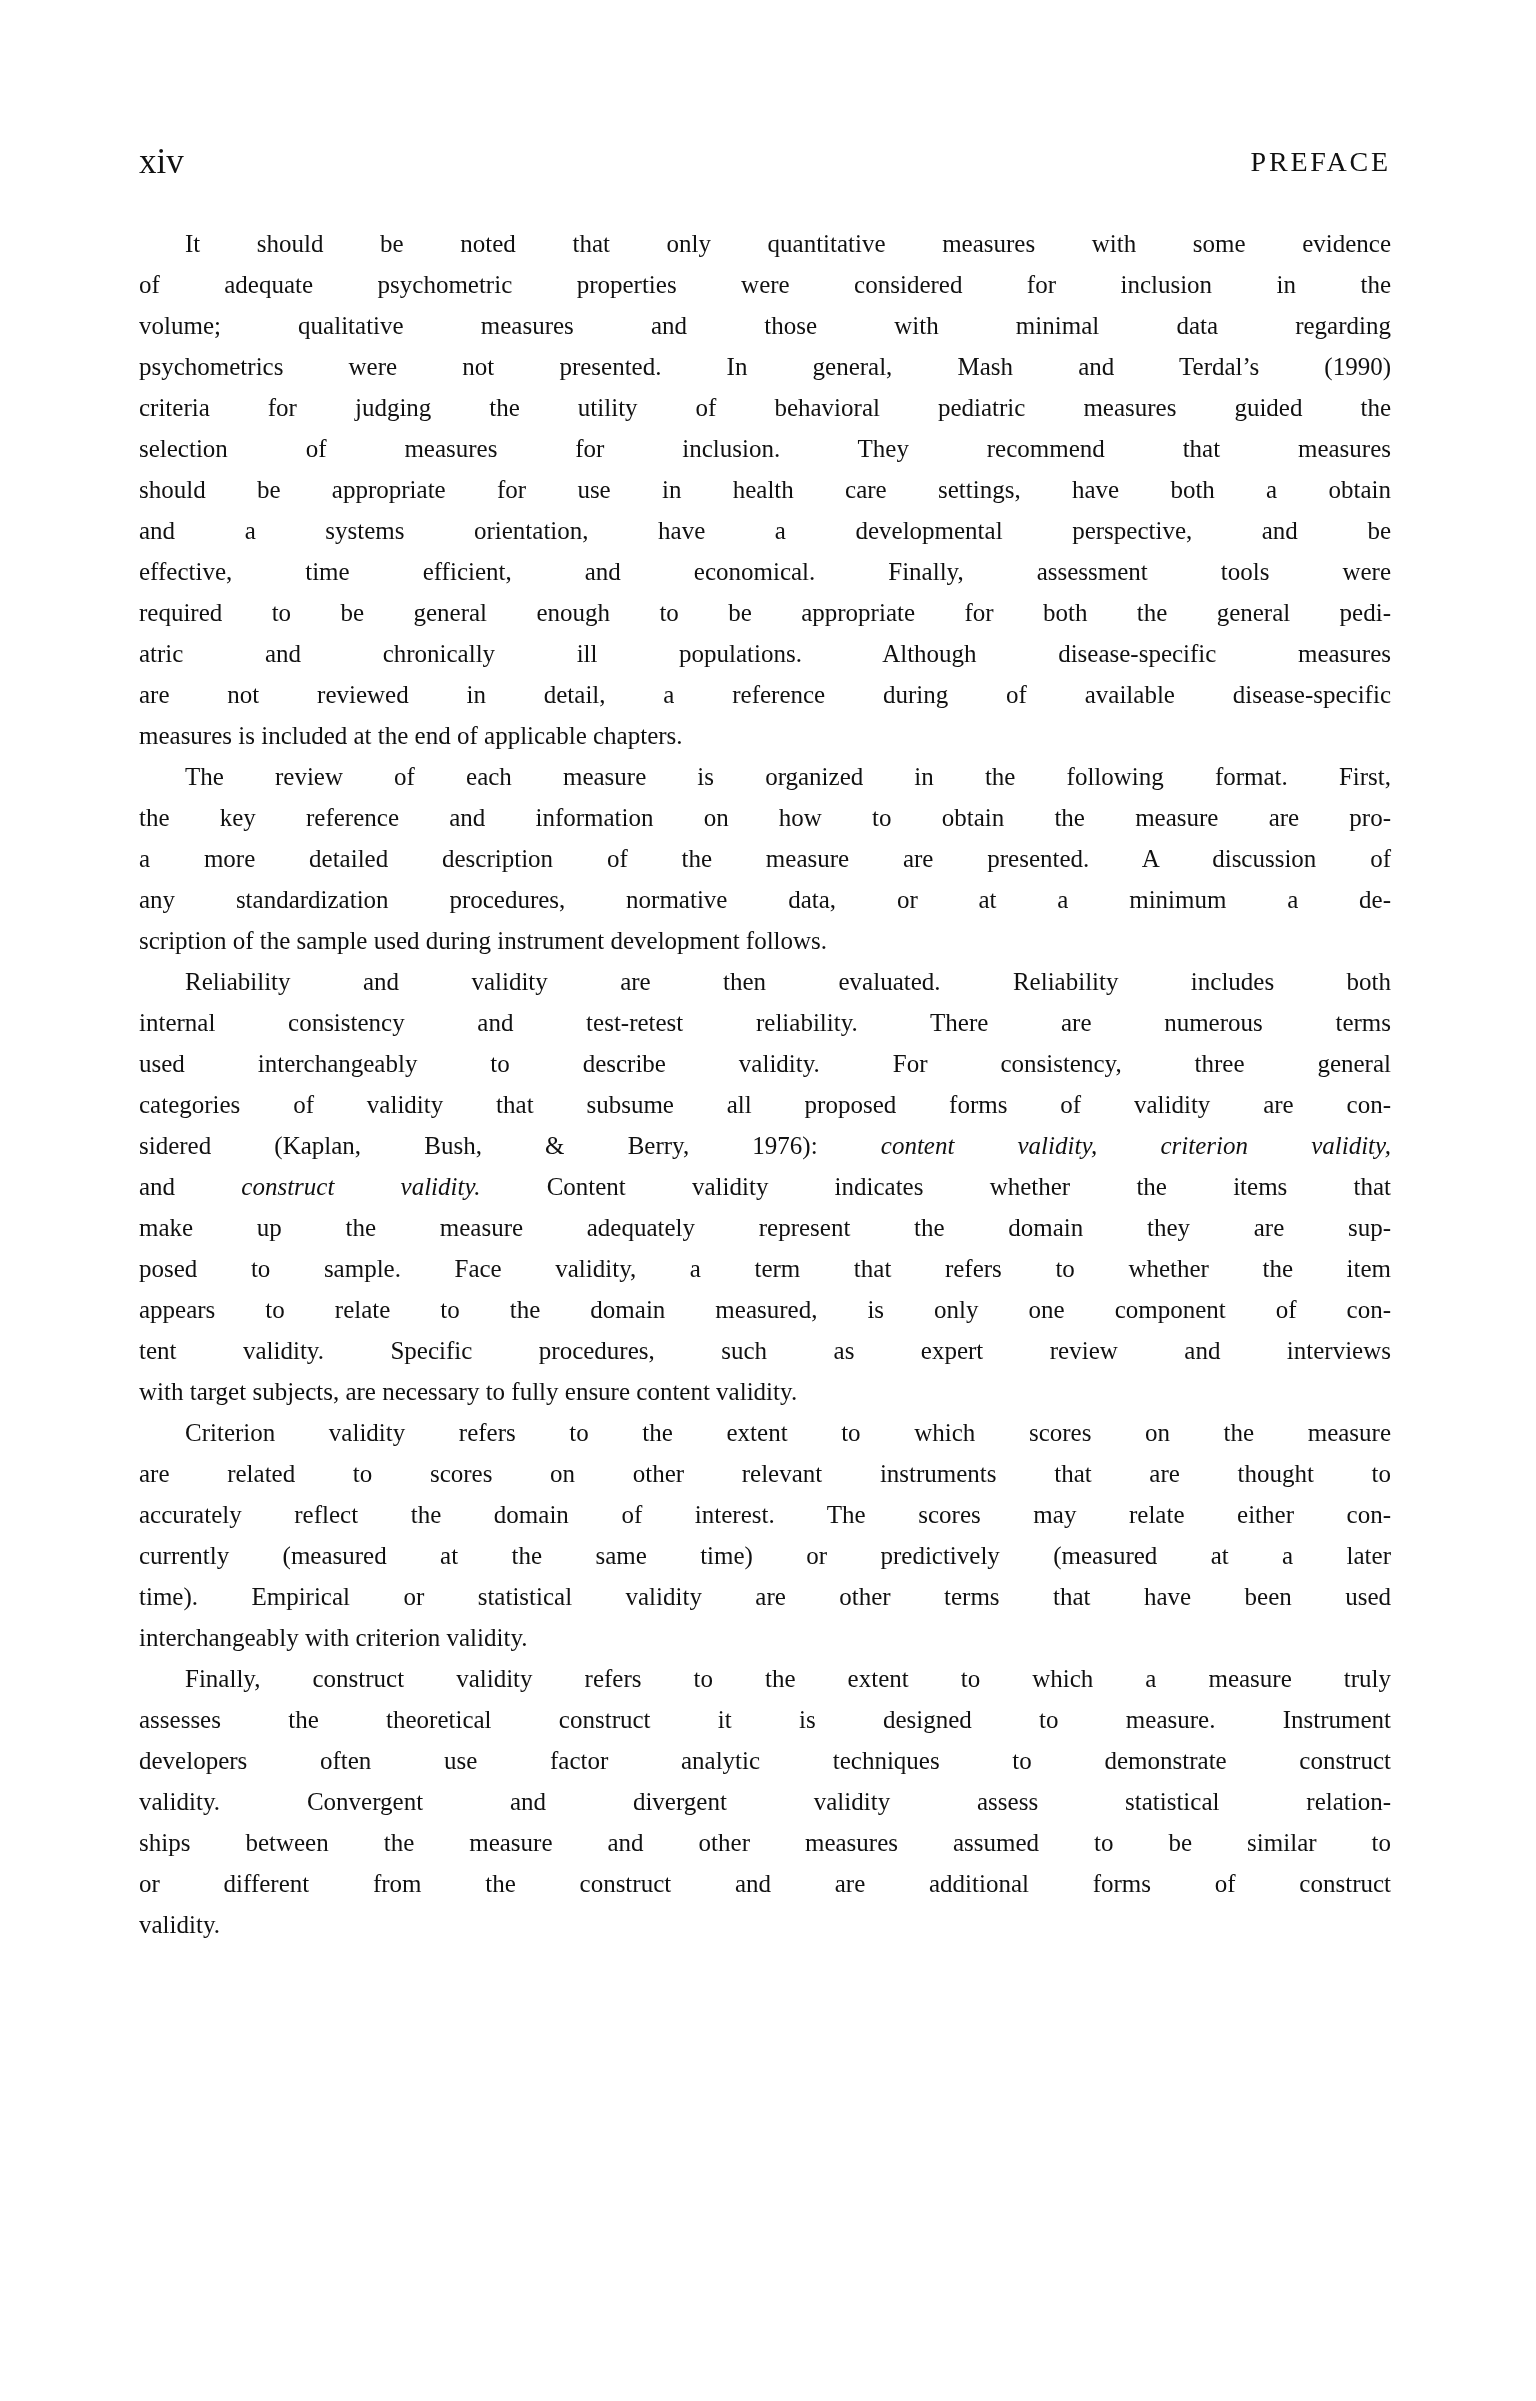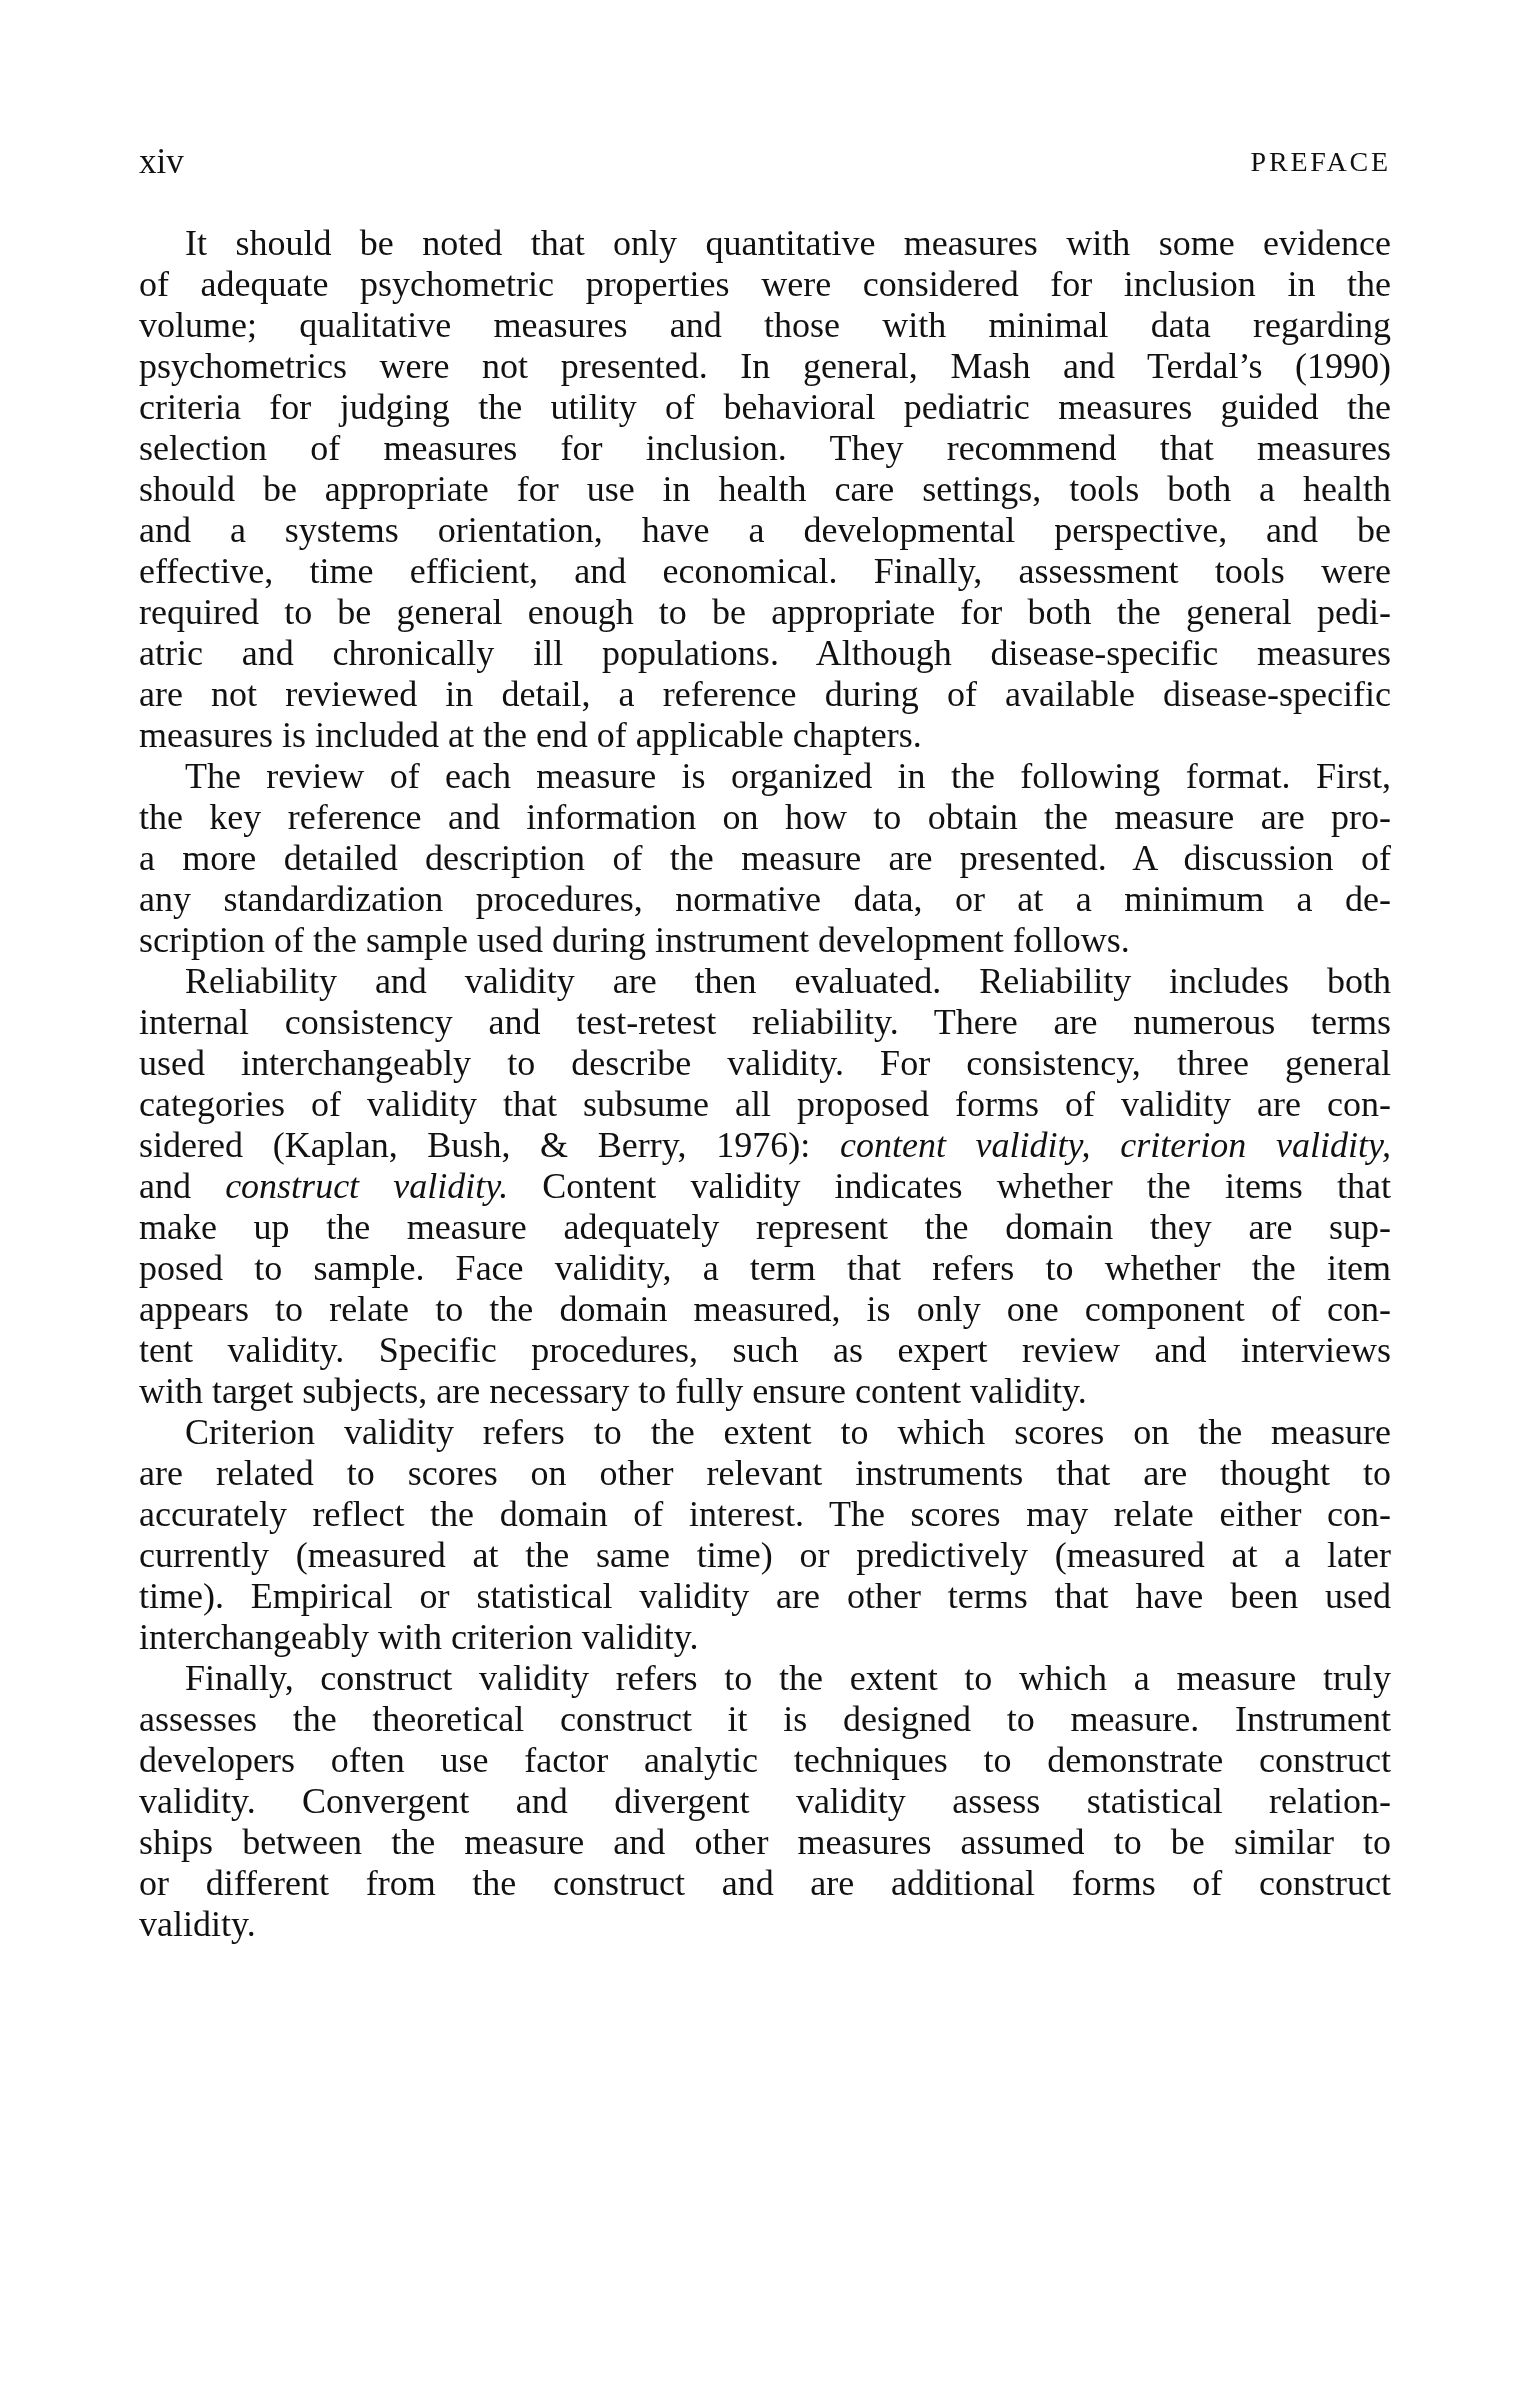--- a/index.html
+++ b/index.html
@@ -34,21 +34,21 @@
     right: 0;
     top: 0;
     letter-spacing: 2.8px;
     font-size: 28px;
   }
   .body-text {
     position: absolute;
     left: 139px;
     top: 223px;
     width: 1252px;
-    font-size: 36px;
+    font-size: 25px;
     line-height: 41px;
   }
   .line {
     display: block;
     white-space: nowrap;
     height: 41px;
     text-align: justify;
     text-align-last: justify;
     white-space: normal;
     overflow: visible;
@@ -73,21 +73,21 @@
 </div>
 
 <div class="body-text" id="body-text">
     <div>
       <span class="line indent">It should be noted that only quantitative measures with some evidence</span>
       <span class="line">of adequate psychometric properties were considered for inclusion in the</span>
       <span class="line">volume; qualitative measures and those with minimal data regarding</span>
       <span class="line">psychometrics were not presented. In general, Mash and Terdal’s (1990)</span>
       <span class="line">criteria for judging the utility of behavioral pediatric measures guided the</span>
       <span class="line">selection of measures for inclusion. They recommend that measures</span>
-      <span class="line">should be appropriate for use in health care settings, tools both a health</span>
+      <span class="line">should be appropriate for use in health care settings, have both a obtain</span>
       <span class="line">and a systems orientation, have a developmental perspective, and be</span>
       <span class="line">effective, time efficient, and economical. Finally, assessment tools were</span>
       <span class="line">required to be general enough to be appropriate for both the general pedi-</span>
       <span class="line">atric and chronically ill populations. Although disease-specific measures</span>
       <span class="line">are not reviewed in detail, a reference during of available disease-specific</span>
       <span class="line last">measures is included at the end of applicable chapters.</span>
     </div>
     <div>
       <span class="line indent">The review of each measure is organized in the following format. First,</span>
       <span class="line">the key reference and information on how to obtain the measure are pro-</span>

